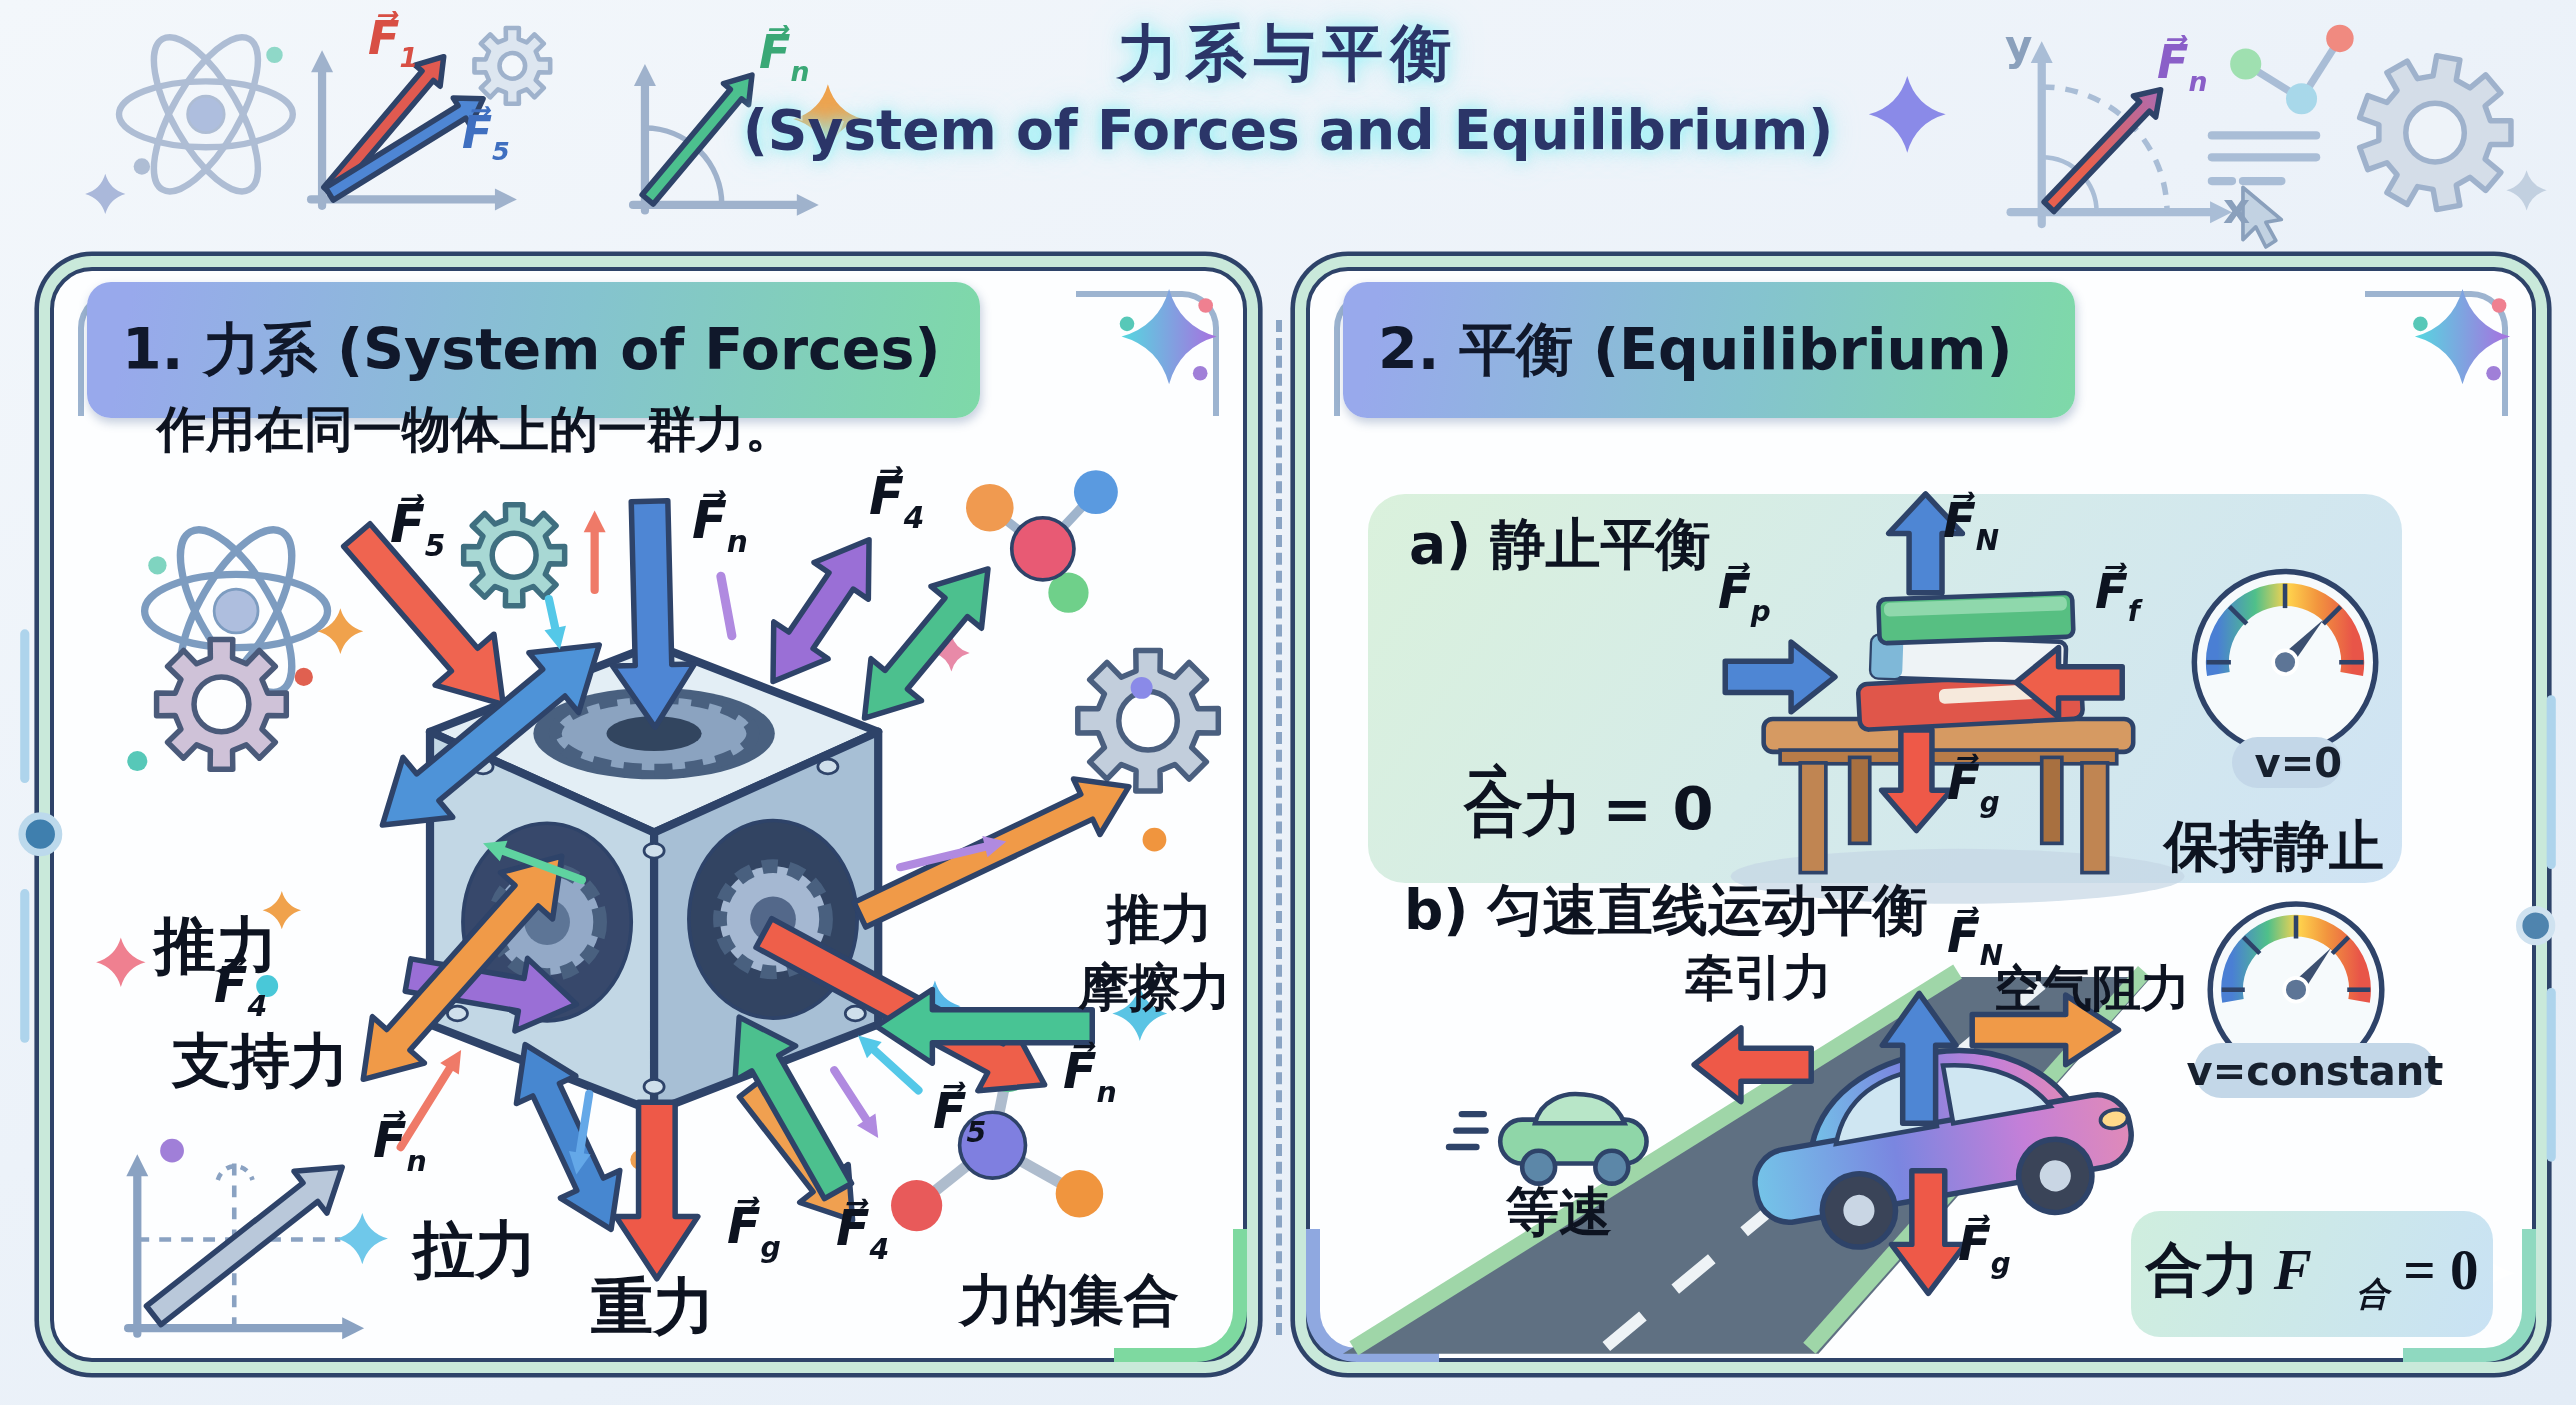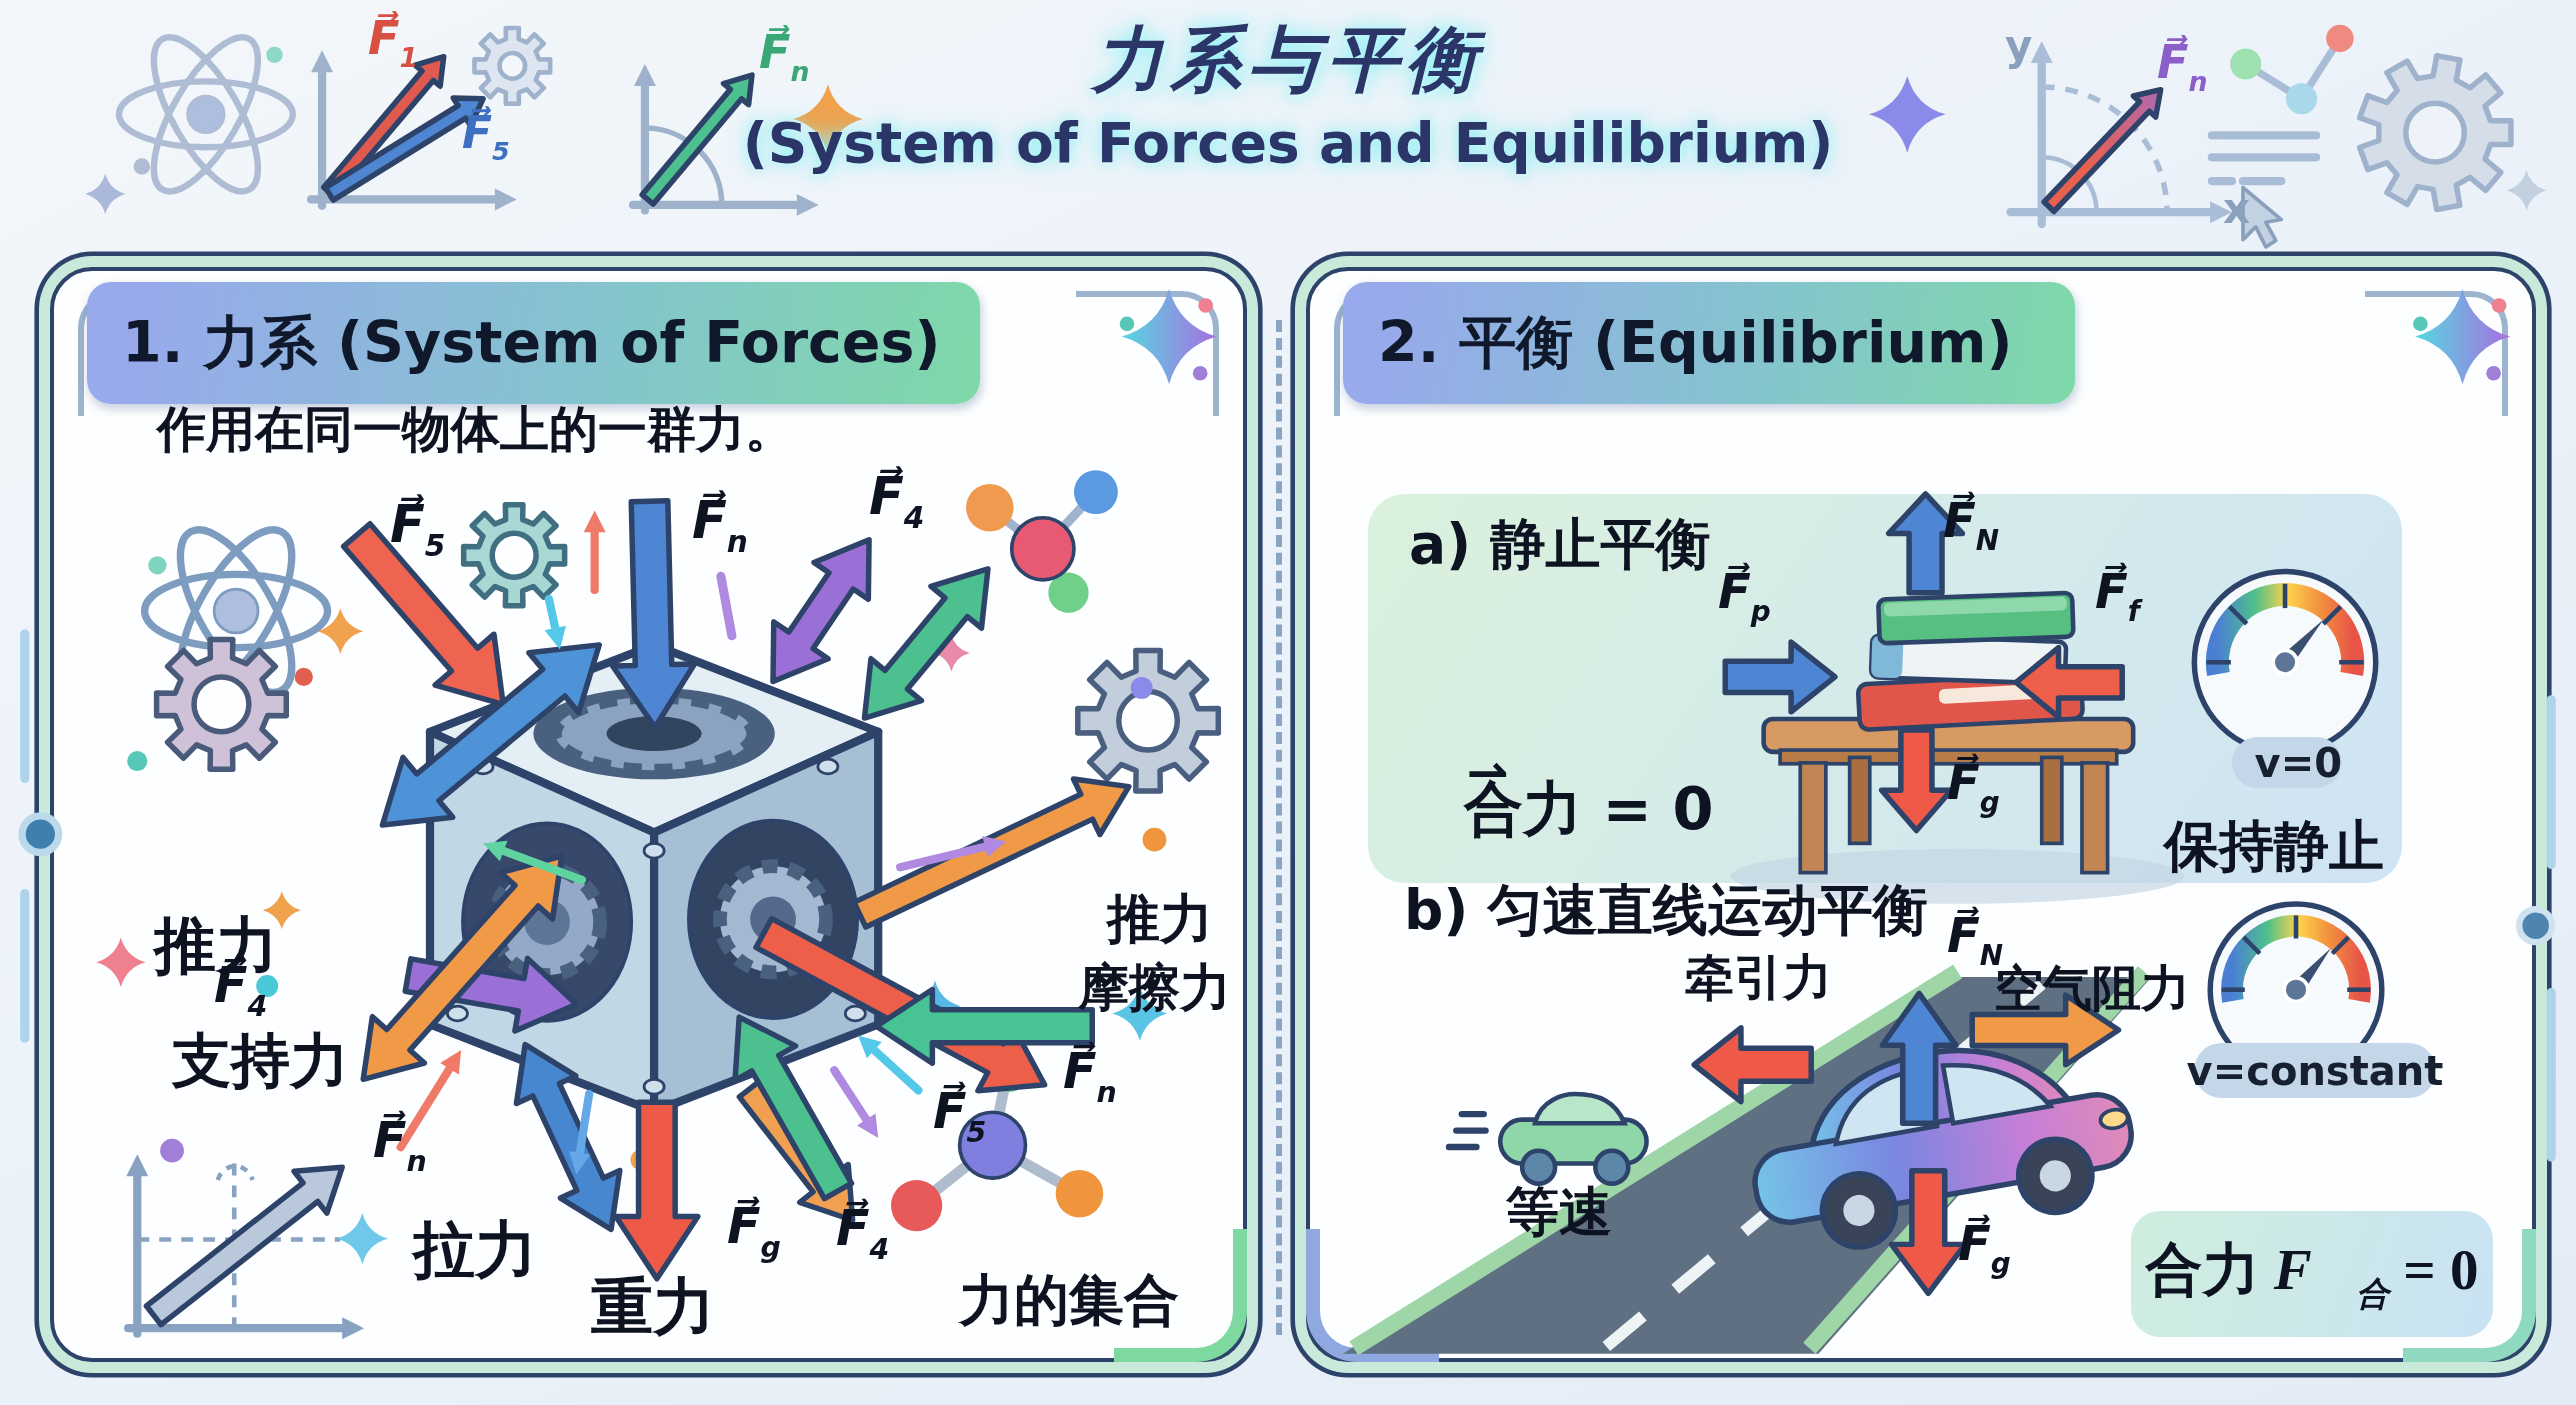--- a/index.html
+++ b/index.html
@@ -11,25 +11,25 @@
     box-shadow:0 0 0 11px #c9e9da,0 0 0 15.6px #2e4369;z-index:1;}
   .bracket{position:absolute;width:137px;height:119px;z-index:1;}
   .b-tl{left:24px;top:20px;border-top:6.4px solid #9db4d0;border-left:6.4px solid #9db4d0;border-top-left-radius:37px;}
   .b-tr{right:24px;top:20px;border-top:6.4px solid #9db4d0;border-right:6.4px solid #9db4d0;border-top-right-radius:37px;}
   .acc{position:absolute;width:119px;height:119px;z-index:1;}
   .acc-br-g{right:-3.7px;bottom:-3.7px;border-right:14.6px solid #7ed9a0;border-bottom:14.6px solid #7ed9a0;border-bottom-right-radius:51px;}
   .acc-bl-b{left:-3.7px;bottom:-3.7px;border-left:14.6px solid #8fa8e0;border-bottom:14.6px solid #8fa8e0;border-bottom-left-radius:51px;}
   .acc-br-t{right:-3.7px;bottom:-3.7px;border-right:14.6px solid #8fd9c0;border-bottom:14.6px solid #8fd9c0;border-bottom-right-radius:51px;}
   .divider{position:absolute;left:1276px;top:320px;height:1015px;width:0;border-left:6.4px dashed #8aa4c4;z-index:1;}
   .title-wrap{position:absolute;left:0;top:12.8px;width:100%;text-align:center;z-index:3;}
-  .title-main{font-size:71px;font-weight:900;color:#2b3568;letter-spacing:7.3px;
-    text-shadow:0 0 14.6px rgba(140,240,245,.95),0 0 33px rgba(150,240,245,.75),2.7px 2.7px 0 rgba(255,255,255,.55);font-style:italic;}
+  .title-main{font-size:61px;font-weight:900;color:#2b3568;letter-spacing:7.3px;
+    text-shadow:0 0 14.6px rgba(140,240,245,.95),0 0 33px rgba(150,240,245,.75),2.7px 2.7px 0 rgba(255,255,255,.55);}
   .title-sub{font-size:55px;font-weight:900;color:#2b3568;margin-top:3.7px;
     text-shadow:0 0 12.8px rgba(140,240,245,.9),0 0 27.4px rgba(150,240,245,.6),1.8px 1.8px 0 rgba(255,255,255,.5);}
-  .hpill{position:absolute;z-index:3;display:flex;align-items:center;padding:9px 35px;height:104px;border-radius:24px;
+  .hpill{position:absolute;z-index:3;display:flex;align-items:center;padding:16px 35px;height:104px;border-radius:24px;
     background:linear-gradient(100deg,#98a9ec 5%,#85c3cf 55%,#7ed9a8 100%);
     font-size:57px;font-weight:900;color:#10182b;box-shadow:1.8px 4.6px 9.1px rgba(60,90,140,.28);}
   .lbl{position:absolute;z-index:3;font-weight:900;color:#0d1320;white-space:nowrap;line-height:1.12;}
   .vec{font-style:italic;}
   .vec sub{font-size:.58em;font-weight:900;position:relative;bottom:-.1em;font-style:italic;}
   .over{position:relative;}
   .over .oarrow{position:absolute;left:.05em;top:-.62em;font-size:.85em;font-style:normal;}
   .pill{position:absolute;z-index:3;background:#c3d7e8;border-radius:29px;display:flex;align-items:center;
     justify-content:center;font-weight:900;color:#17202e;}
   .sec-box{position:absolute;left:1368px;top:494px;width:1034px;height:389px;border-radius:37px;

